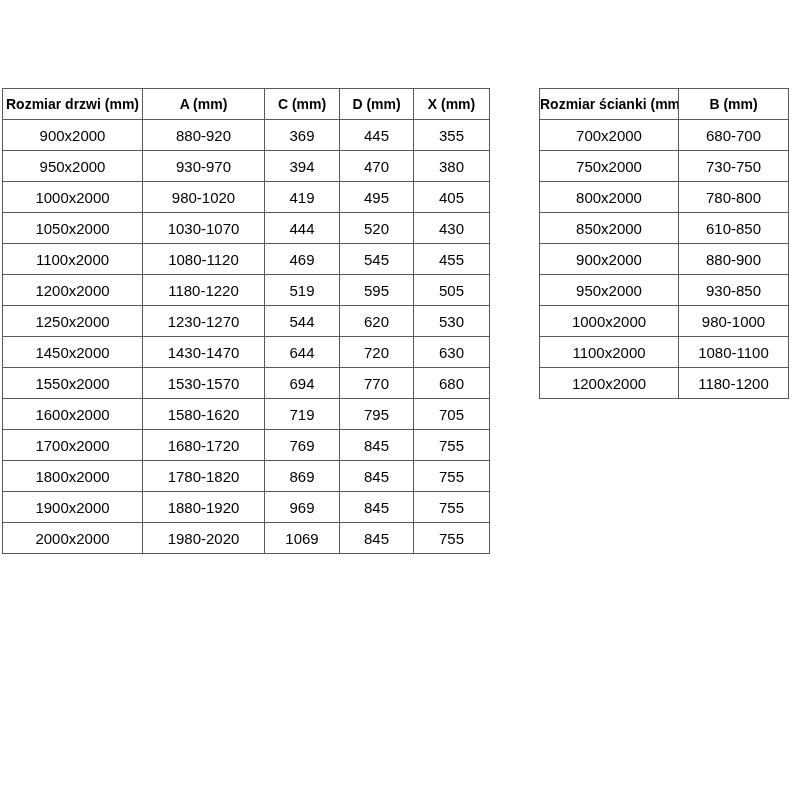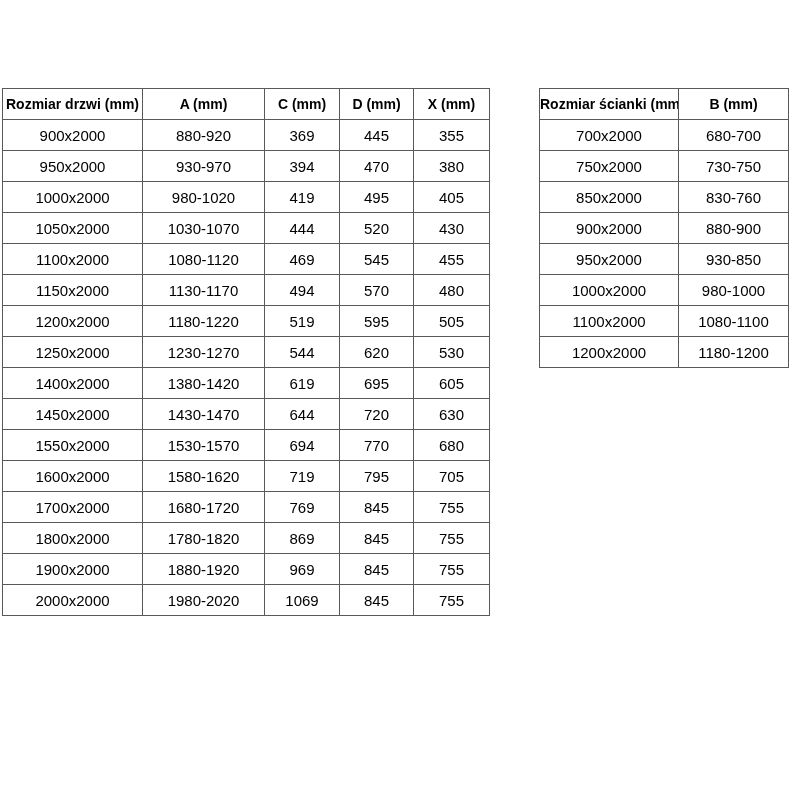--- a/index.html
+++ b/index.html
@@ -83,46 +83,32 @@
           <td>430</td>
         </tr>
         <tr>
           <td>1100x2000</td>
           <td>1080-1120</td>
           <td>469</td>
           <td>545</td>
           <td>455</td>
         </tr>
         <tr>
-          <td>1150x2000</td>
-          <td>1130-1170</td>
-          <td>494</td>
-          <td>570</td>
-          <td>480</td>
-        </tr>
-        <tr>
           <td>1200x2000</td>
           <td>1180-1220</td>
           <td>519</td>
           <td>595</td>
           <td>505</td>
         </tr>
         <tr>
           <td>1250x2000</td>
           <td>1230-1270</td>
           <td>544</td>
           <td>620</td>
           <td>530</td>
-        </tr>
-        <tr>
-          <td>1400x2000</td>
-          <td>1380-1420</td>
-          <td>619</td>
-          <td>695</td>
-          <td>605</td>
         </tr>
         <tr>
           <td>1450x2000</td>
           <td>1430-1470</td>
           <td>644</td>
           <td>720</td>
           <td>630</td>
         </tr>
         <tr>
           <td>1550x2000</td>
@@ -183,22 +169,26 @@
       <tbody>
         <tr>
           <td>700x2000</td>
           <td>680-700</td>
         </tr>
         <tr>
           <td>750x2000</td>
           <td>730-750</td>
         </tr>
         <tr>
+          <td>800x2000</td>
+          <td>780-800</td>
+        </tr>
+        <tr>
           <td>850x2000</td>
-          <td>830-760</td>
+          <td>610-850</td>
         </tr>
         <tr>
           <td>900x2000</td>
           <td>880-900</td>
         </tr>
         <tr>
           <td>950x2000</td>
           <td>930-850</td>
         </tr>
         <tr>

